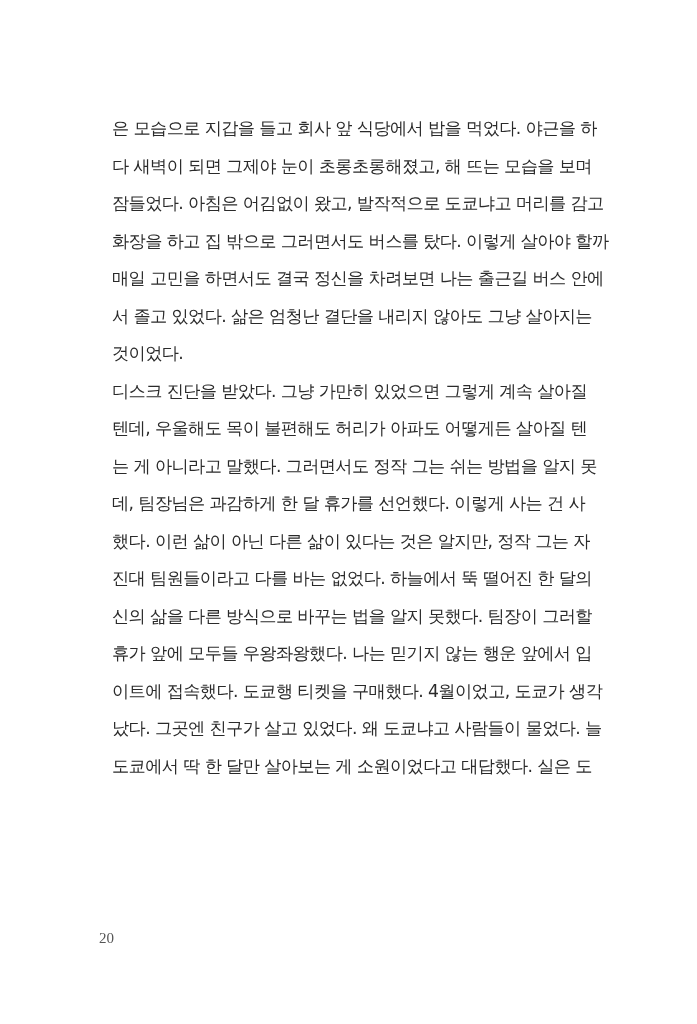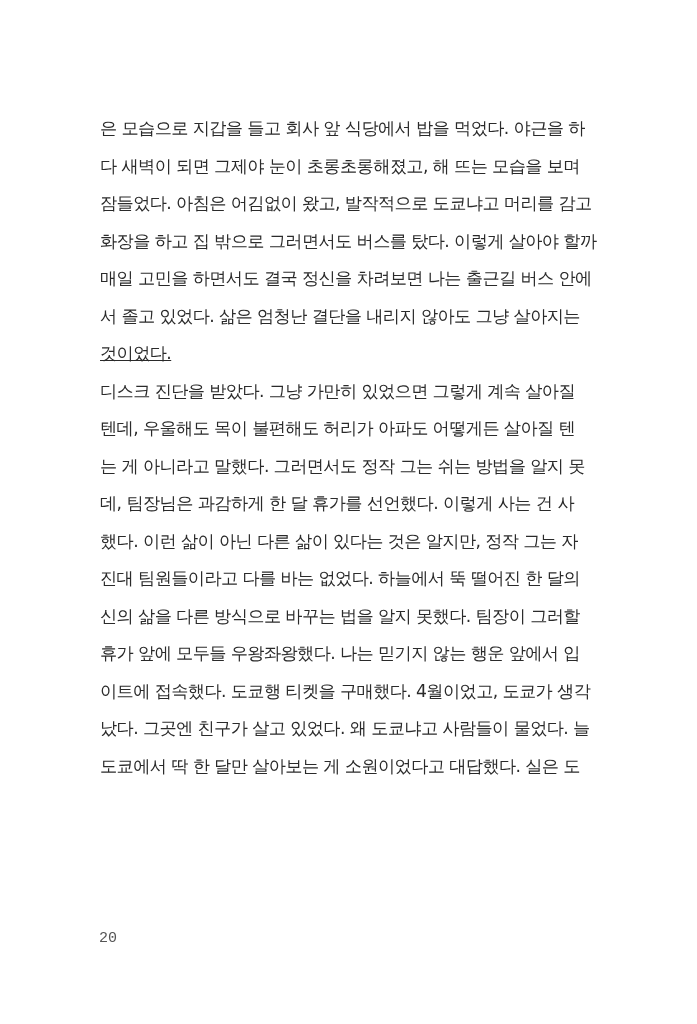--- a/index.html
+++ b/index.html
@@ -22,33 +22,33 @@
     width: 474px;
   }
   .line {
     height: 37.5px;
     line-height: 37.5px;
     font-size: 17.2px;
     white-space: nowrap;
     text-align: justify;
     text-align-last: justify;
     letter-spacing: -0.6px;
+    margin-left: 12px;
   }
   .line.last {
     text-align-last: left;
-    text-decoration: underline;
   }
   .line.indent {
     padding-left: 20px;
   }
   .page-number {
     position: absolute;
     left: 99px;
     top: 930px;
-    font-family: Liberation Mono, monospace;
+    font-family: Liberation Serif, serif;
     font-size: 15px;
     color: #555555;
   }
 </style>
 </head>
 <body>
 
 <div class="page">
   <div>
     <div class="line">은 모습으로 지갑을 들고 회사 앞 식당에서 밥을 먹었다. 야근을 하</div>

